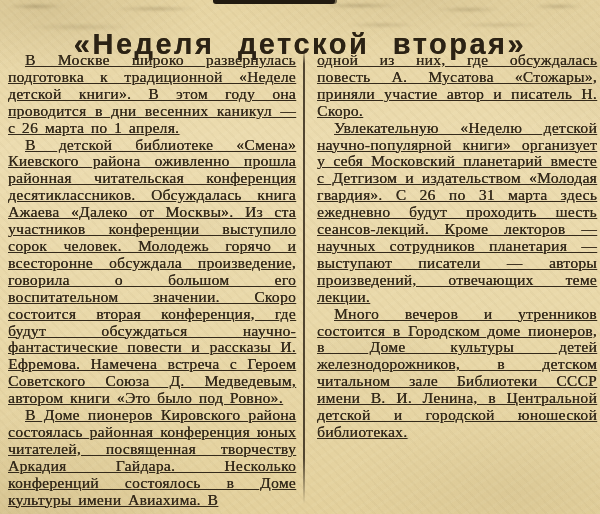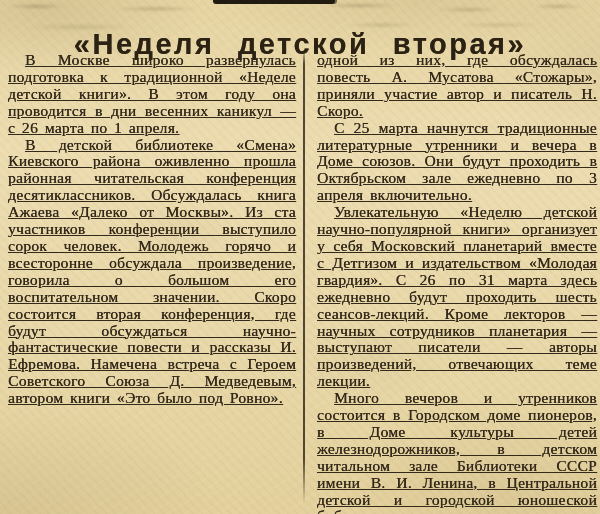--- a/index.html
+++ b/index.html
@@ -89,24 +89,24 @@
   <div class="smudge smudge-b"></div>
   <div class="smudge smudge-c"></div>
 
   <div class="top-rule"></div>
 
   <h1 class="headline">«Неделя детской вторая»</h1>
 
   <div class="column col-left">
     <p>В Москве широко развернулась подготовка к традиционной «Неделе детской книги». В этом году она проводится в дни весенних каникул — с 26 марта по 1 апреля.</p>
     <p>В детской библиотеке «Смена» Киевского района оживленно прошла районная читательская конференция десятиклассников. Обсуждалась книга Ажаева «Далеко от Москвы». Из ста участников конференции выступило сорок человек. Молодежь горячо и всесторонне обсуждала произведение, говорила о большом его воспитательном значении. Скоро состоится вторая конференция, где будут обсуждаться научно-фантастические повести и рассказы И. Ефремова. Намечена встреча с Героем Советского Союза Д. Медведевым, автором книги «Это было под Ровно».</p>
+    <p>В Доме пионеров Кировского района состоялась районная конференция юных читателей, посвященная творчеству Аркадия Гайдара. Несколько конференций состоялось в Доме культуры имени Авиахима. В</p>
   </div>
 
   <div class="divider"></div>
 
   <div class="column col-right">
     <p class="no-indent">одной из них, где обсуждалась повесть А. Мусатова «Стожары», приняли участие автор и писатель Н. Скоро.</p>
-    <p>С 25 марта начнутся традиционные литературные утренники и вечера в Доме союзов. Они будут проходить в Октябрьском зале ежедневно по 3 апреля включительно.</p>
     <p>Увлекательную «Неделю детской научно-популярной книги» организует у себя Московский планетарий вместе с Детгизом и издательством «Молодая гвардия». С 26 по 31 марта здесь ежедневно будут проходить шесть сеансов-лекций. Кроме лекторов — научных сотрудников планетария — выступают писатели — авторы произведений, отвечающих теме лекции.</p>
     <p>Много вечеров и утренников состоится в Городском доме пионеров, в Доме культуры детей железнодорожников, в детском читальном зале Библиотеки СССР имени В. И. Ленина, в Центральной детской и городской юношеской библиотеках.</p>
   </div>
 
 </div>
 
 </body></html>

